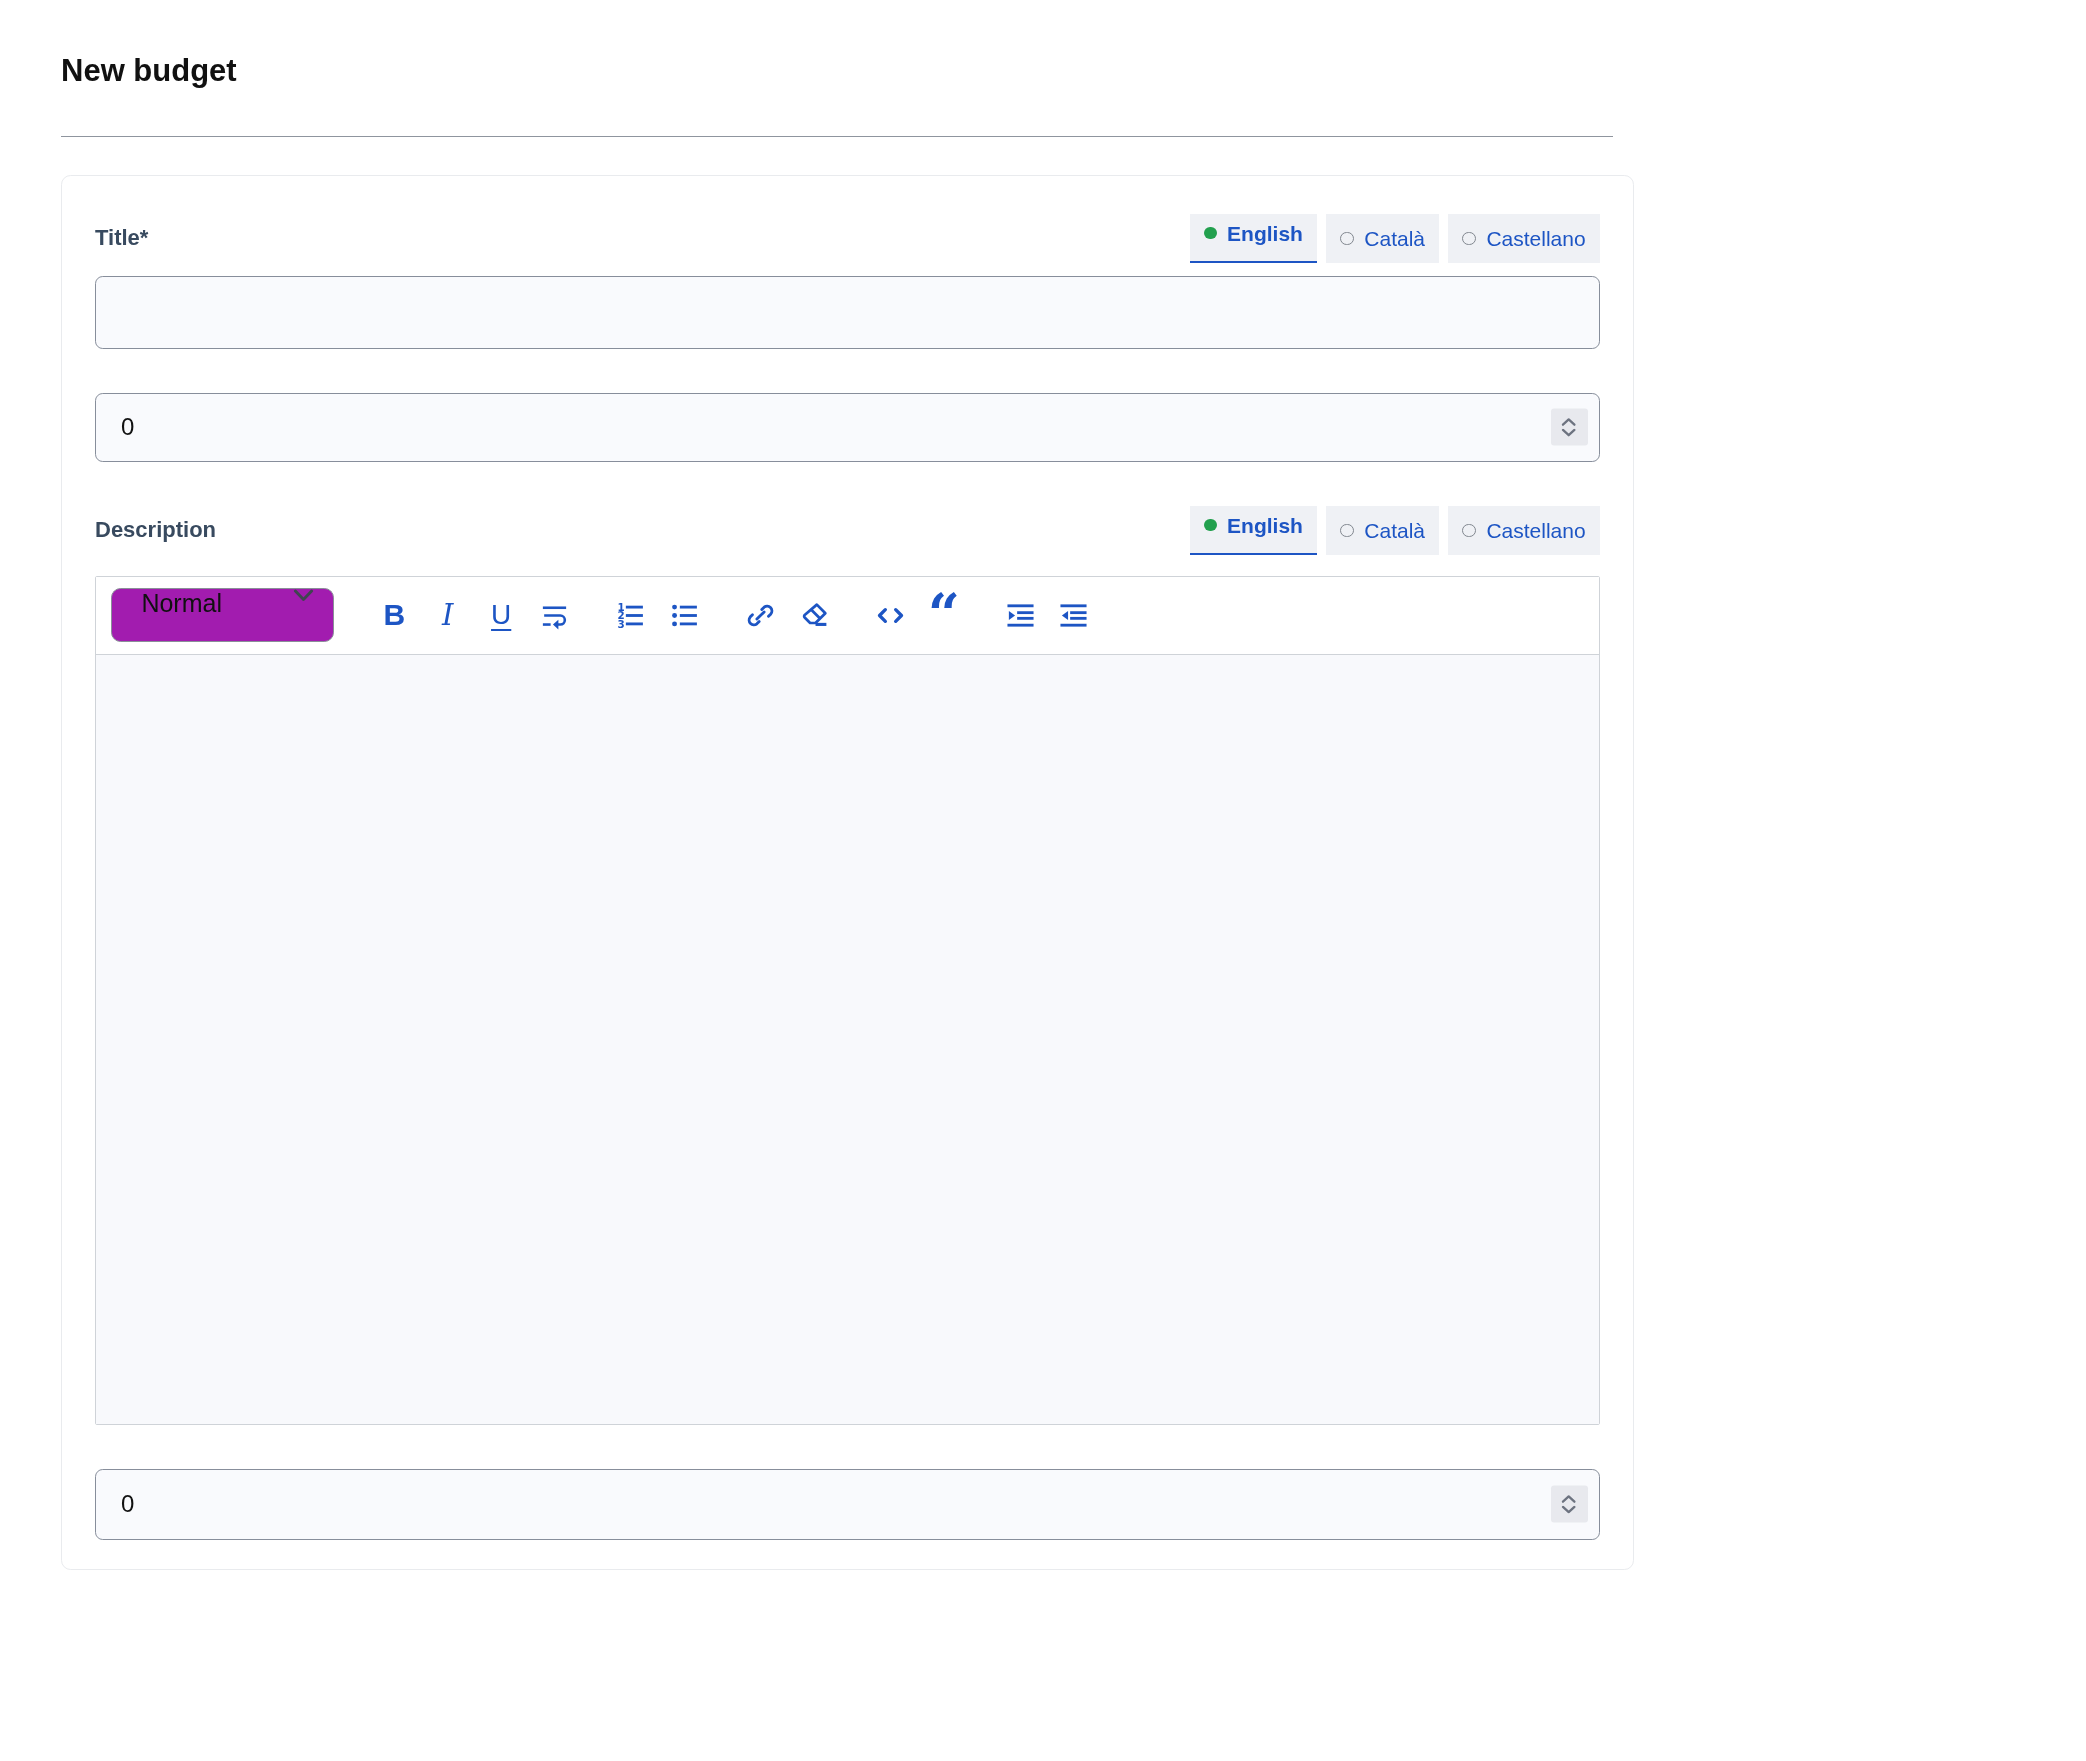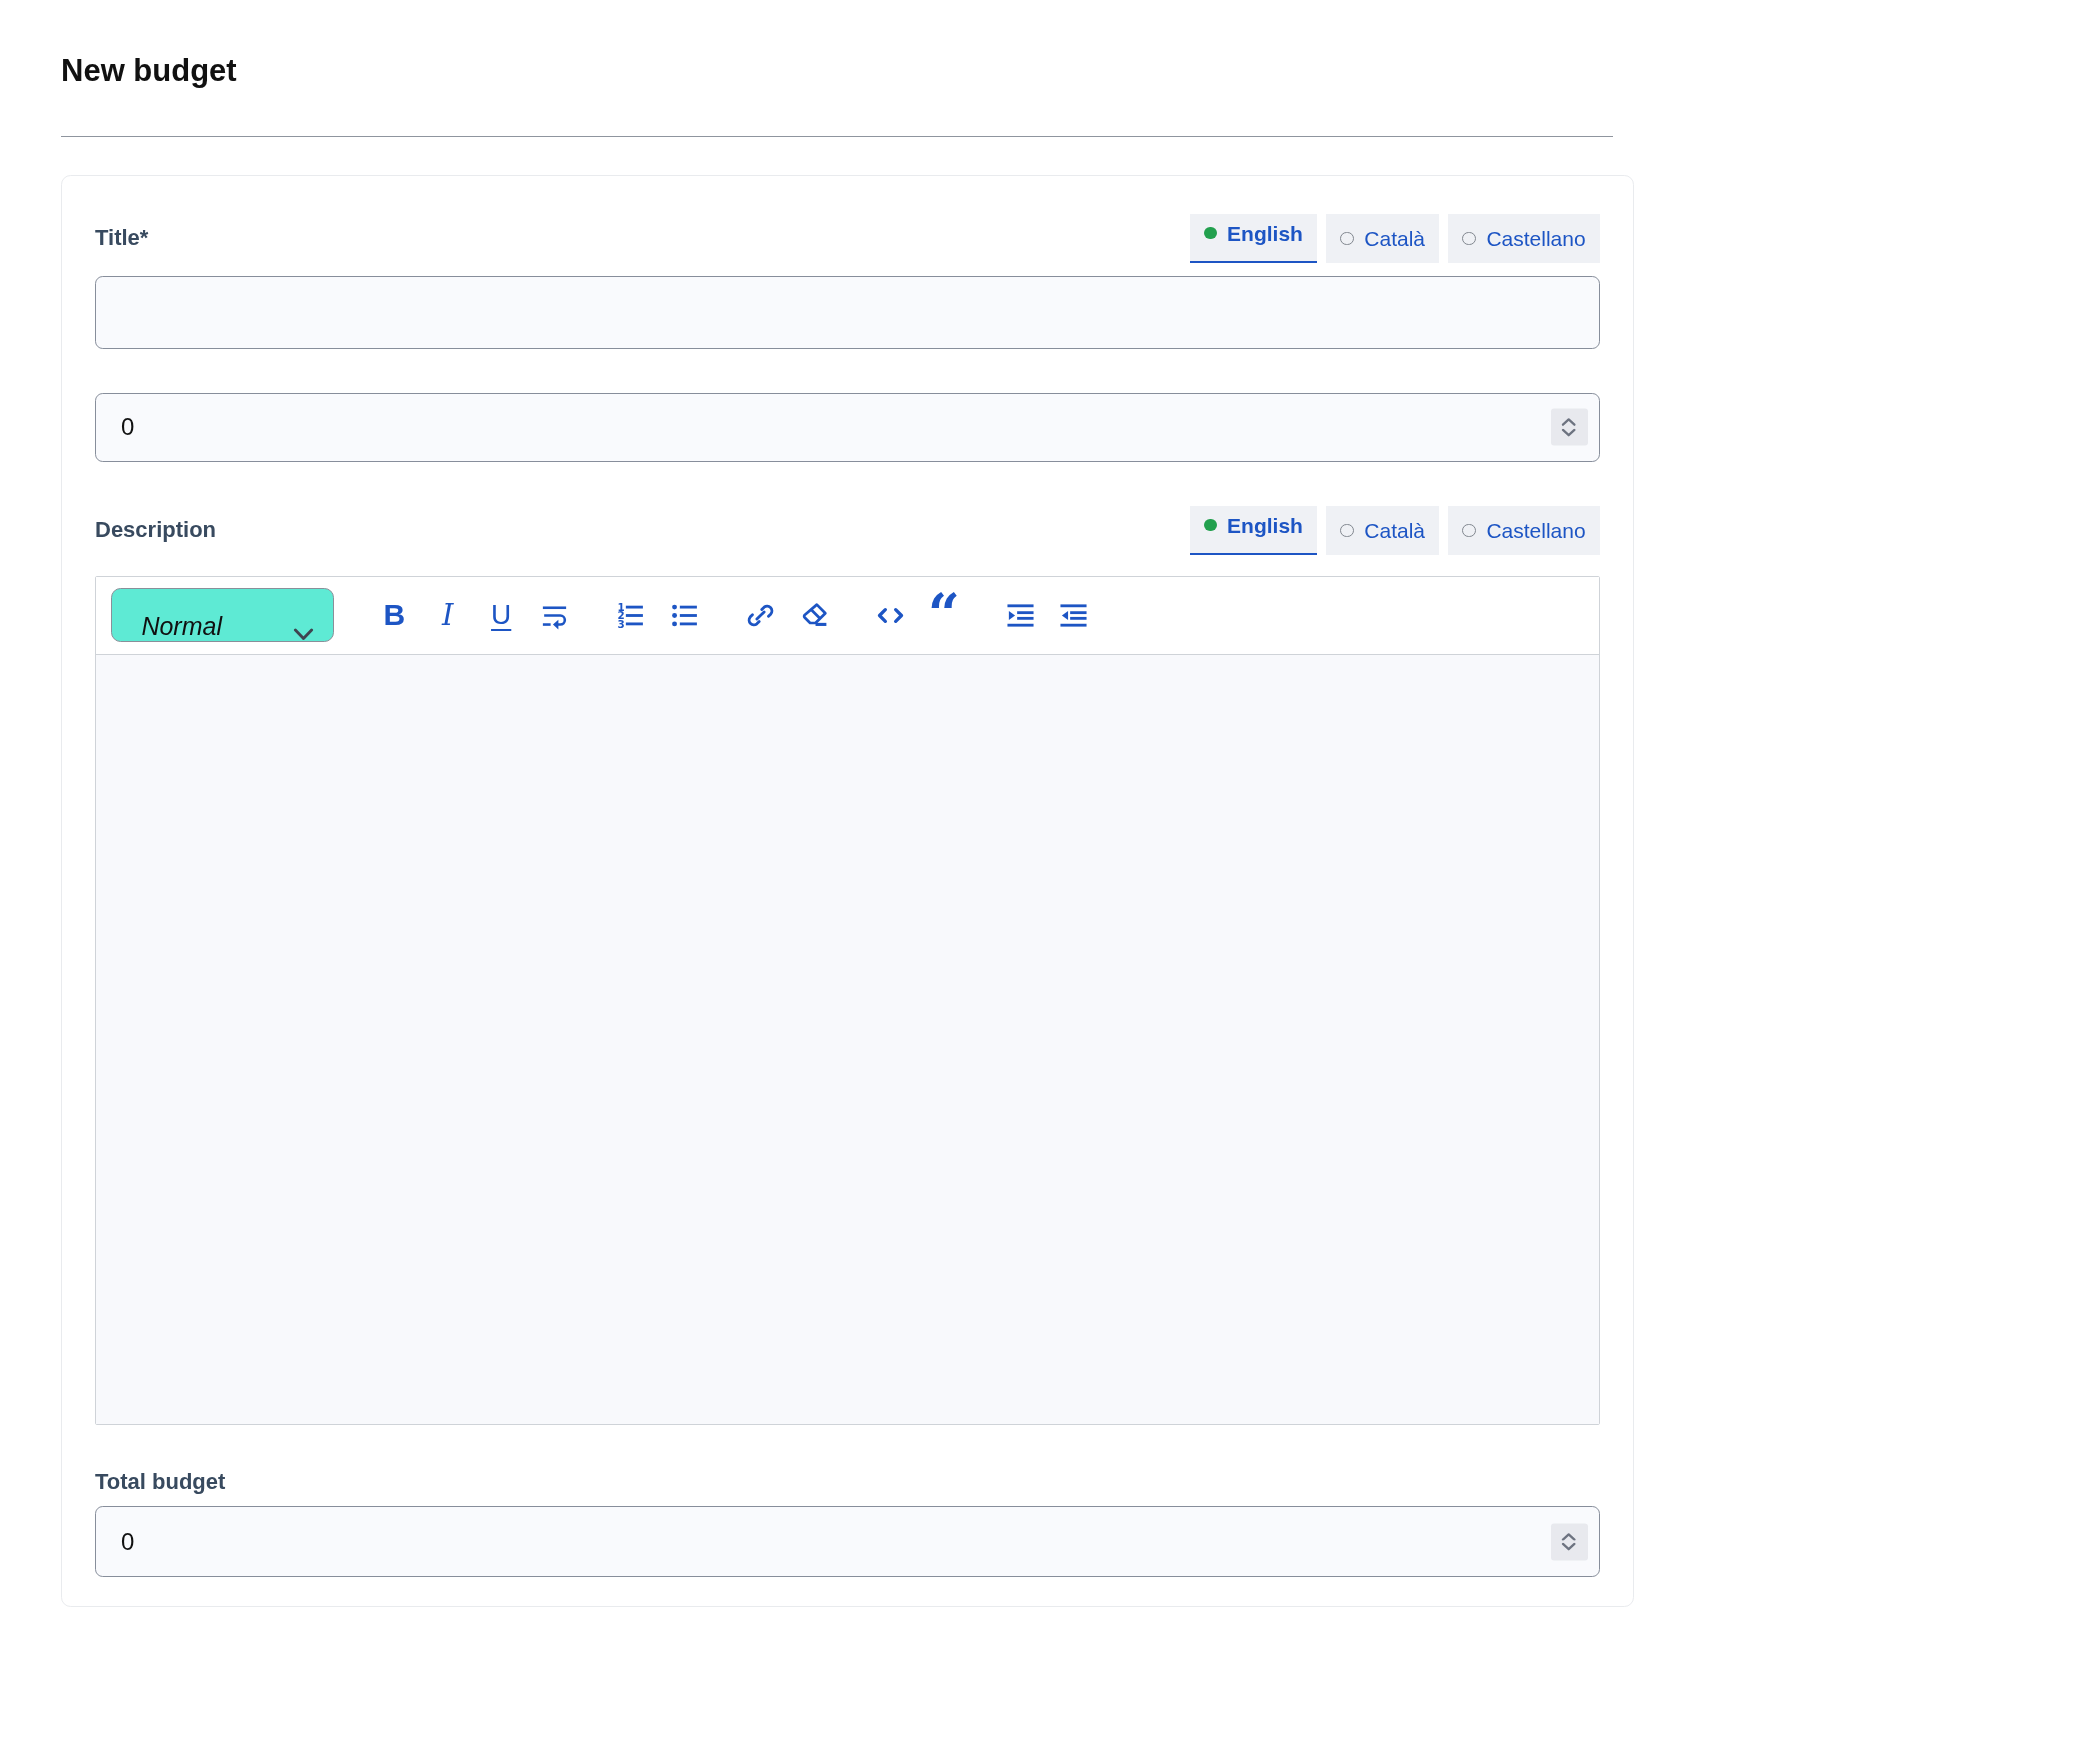--- a/index.html
+++ b/index.html
@@ -26,23 +26,23 @@
               border:1.9px solid #878e9b;border-radius:7.7px;font-size:24px;padding:0 25px;color:#111;
               font-family:inherit;outline:none;}
   .number-wrap{position:relative;}
   .number-wrap .text-input{height:69px;}
   .spin{position:absolute;right:12.5px;top:50%;transform:translateY(-50%);width:37px;height:37px;
         background:#e8e9ee;border:none;border-radius:2.9px;display:flex;flex-direction:column;
         align-items:center;justify-content:center;gap:1.9px;cursor:pointer;padding:0;}
   
   .editor{margin-top:21px;border:1px solid #cfd3d8;border-radius:1.9px;background:#fff;}
   .toolbar{display:flex;align-items:center;padding:11.5px 15.4px;background:#fff;}
-  .style-select{display:flex;align-items:flex-end;justify-content:space-between;width:223px;height:54px;
-                box-sizing:border-box;border:1.9px solid #8a8f99;border-radius:9.6px;background:#5eead4;
-                font-size:25px;color:#101010;padding:0 19px 0 29px;font-family:inherit;cursor:pointer;font-style:italic;}
+  .style-select{display:flex;align-items:flex-start;justify-content:space-between;width:223px;height:54px;
+                box-sizing:border-box;border:1.9px solid #8a8f99;border-radius:9.6px;background:#a21caf;
+                font-size:25px;color:#101010;padding:0 19px 0 29px;font-family:inherit;cursor:pointer;}
   .tools{display:flex;align-items:center;margin-left:40px;}
   .tool{width:40px;height:44px;display:flex;align-items:center;justify-content:center;background:none;
         border:none;color:#1d55c4;margin-right:13.4px;cursor:pointer;padding:0;}
   .tool.group-start{margin-left:23px;}
   .glyph-b{font-size:30px;font-weight:700;font-family:"Liberation Sans",sans-serif;}
   .glyph-i{font-size:29px;font-style:italic;font-family:"DejaVu Serif",serif;}
   .glyph-u{font-size:28px;text-decoration:underline;text-underline-offset:4.8px;font-family:"Liberation Sans",sans-serif;}
   .glyph-q{font-size:56px;font-weight:700;font-family:"DejaVu Serif",serif;line-height:9.6px;height:27px;overflow:visible;display:block;margin-top:17.3px;}
   .editor-body{height:769px;background:#f8f9fc;border-top:1px solid #cfd3d8;outline:none;}
   svg{display:block;}
@@ -218,21 +218,20 @@
                 <path d="M7.8 8.6L3 12l4.8 3.4z" fill="currentColor"></path>
               </svg>
             </button>
           </div>
         </div>
         <div class="editor-body"></div>
       </div>
     </div>
 
     <div class="field">
-      <span class="field-label label-solo">Total budget</span>
       <div class="number-wrap">
         <input type="text" class="text-input" style="height: 71px;" value="0">
         <button type="button" class="spin">
           <svg width="15.4" height="8.6" viewBox="0 0 16 9">
               <path d="M2 7.5l6-5.5 6 5.5" stroke="#6d7380" stroke-width="2.4" fill="none" stroke-linecap="round" stroke-linejoin="round"></path>
             </svg>
           <svg width="15.4" height="8.6" viewBox="0 0 16 9">
               <path d="M2 1.5l6 5.5 6-5.5" stroke="#6d7380" stroke-width="2.4" fill="none" stroke-linecap="round" stroke-linejoin="round"></path>
             </svg>
         </button>

